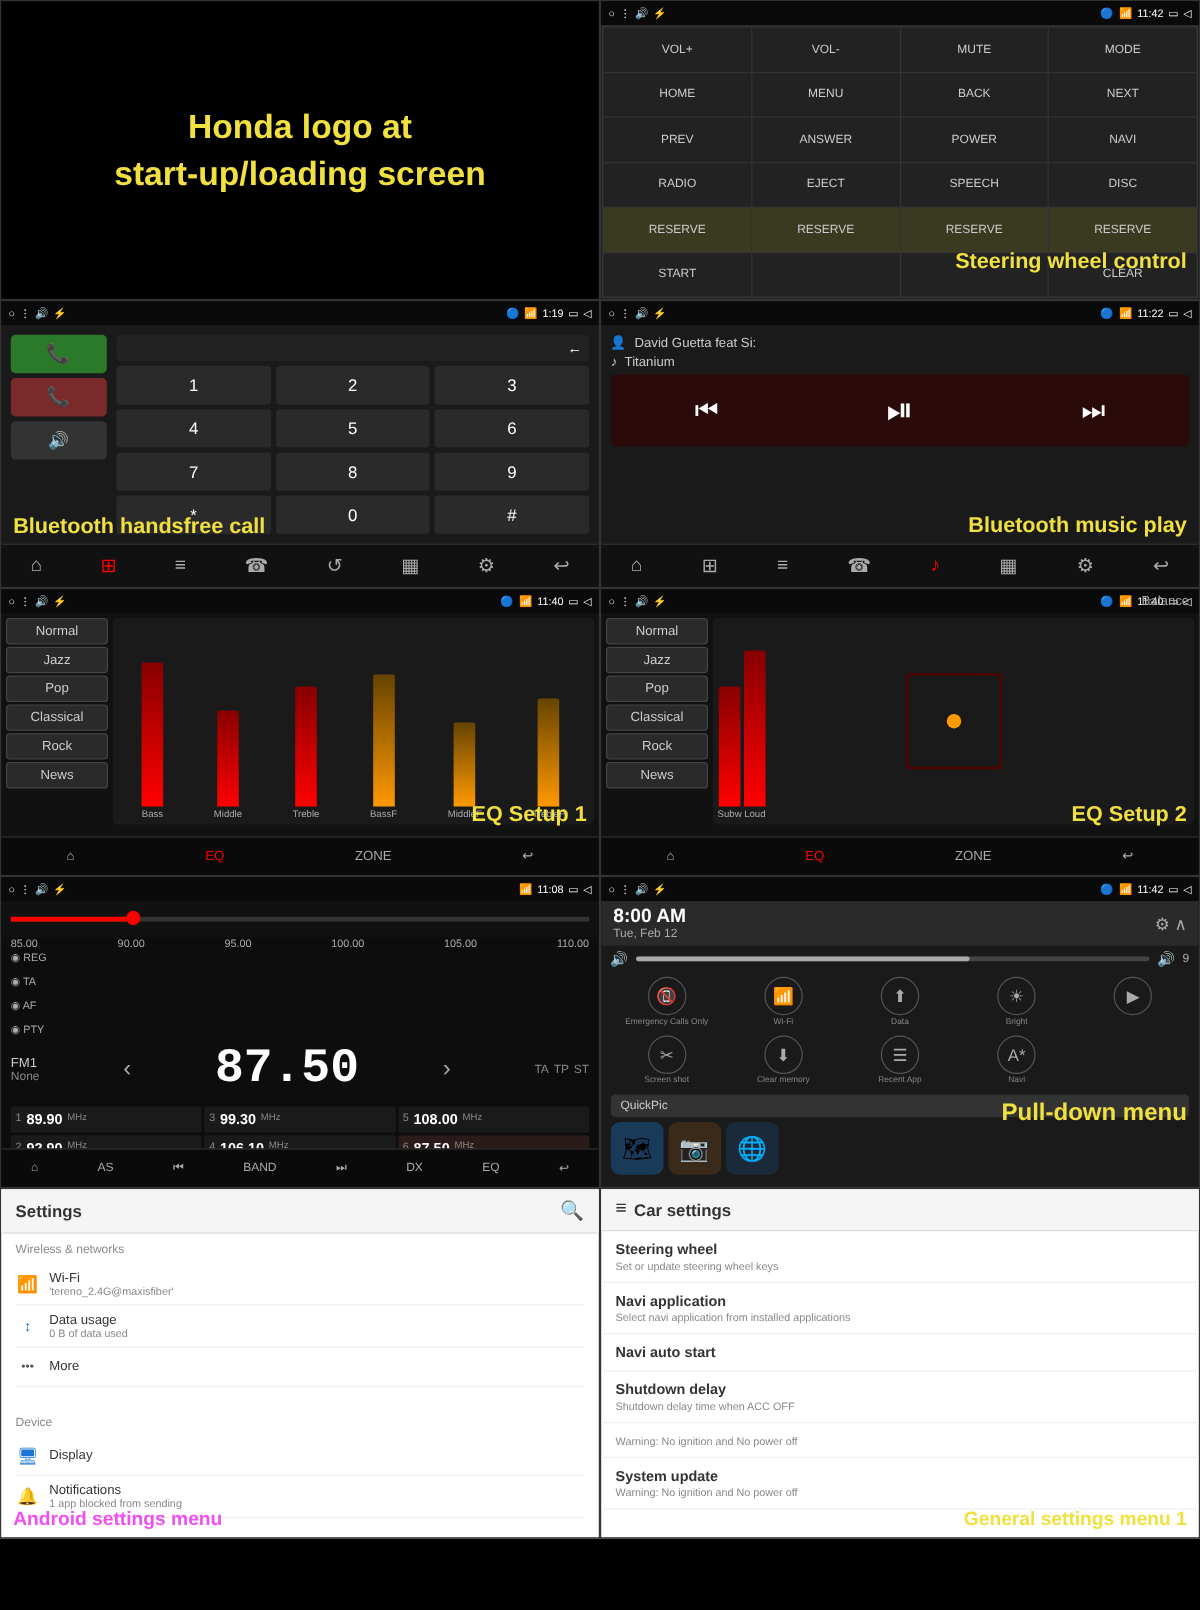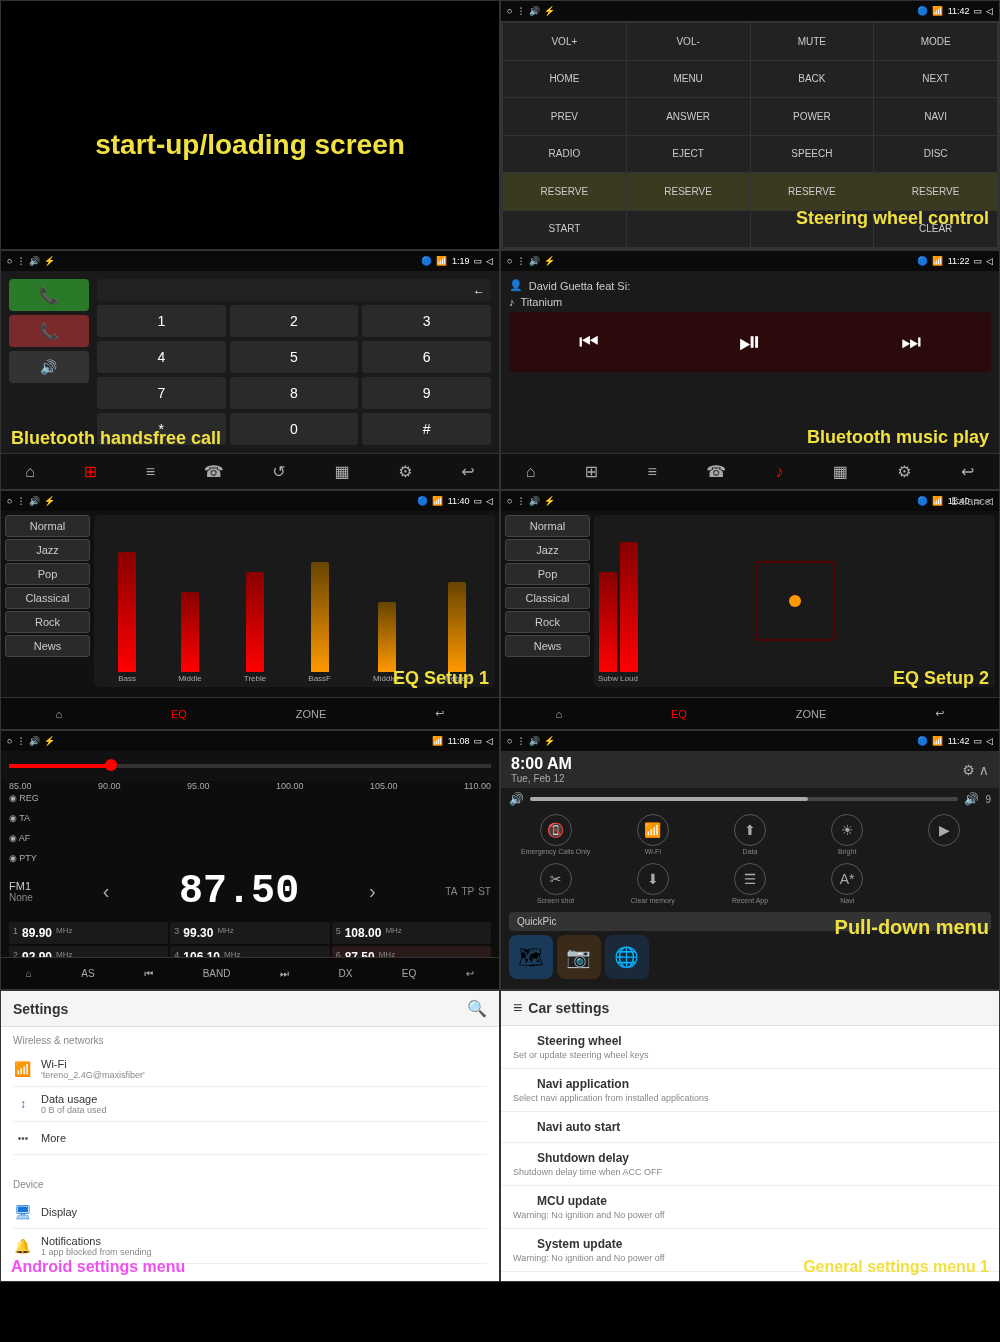--- a/index.html
+++ b/index.html
@@ -98,40 +98,40 @@
     .settings-title { font-size: 14px; color: #333; font-weight: bold; }
     .settings-body { padding: 8px 12px; }
     .settings-section-label { font-size: 10px; color: #888; margin-bottom: 6px; }
     .settings-item { display: flex; align-items: center; gap: 8px; padding: 6px 0; border-bottom: 1px solid #eee; }
     .settings-item-icon { width: 20px; height: 20px; display: flex; align-items: center; justify-content: center; font-size: 14px; color: #1976d2; }
     .settings-item-text { font-size: 11px; color: #333; }
     .settings-item-sub { font-size: 9px; color: #888; }
     .android-label { position: absolute; bottom: 5px; left: 10px; color: #f050f0; font-size: 16px; font-weight: bold; }
     .general-label { position: absolute; bottom: 5px; right: 10px; color: #f0e040; font-size: 16px; font-weight: bold; }
     .car-settings-item { padding: 8px 12px; border-bottom: 1px solid #eee; }
-    .car-settings-title { font-size: 12px; color: #333; font-weight: bold; margin-left: 24px; }
+    .car-settings-title { font-size: 12px; color: #333; font-weight: bold; }
     .car-settings-sub { font-size: 9px; color: #888; margin-top: 2px; }
     .car-header { display: flex; align-items: center; gap: 6px; padding: 8px 12px; border-bottom: 1px solid #ddd; background: #f5f5f5; }
     .car-header-icon { font-size: 16px; color: #333; }
     .car-header-title { font-size: 14px; font-weight: bold; color: #333; }
 
     .main-grid { display: grid; grid-template-columns: 500px 500px; width: 1000px; }
 
     
     .sbar { background: #0a0a0a; height: 20px; display: flex; align-items: center; justify-content: space-between; padding: 0 6px; font-size: 9px; color: #fff; }
     .sbar-icons { display: flex; gap: 4px; align-items: center; }
   </style>
 </head>
 <body>
 
 <div class="main-grid">
 
   <div class="panel panel-honda">
     <div class="honda-text">
-      <br>
+      <span>Honda logo at</span><br>
       <span>start-up/loading screen</span>
     </div>
   </div>
 
   <div class="panel panel-steering" style="position:relative;">
     <div class="sbar">
       <div class="sbar-icons">
         <span>○</span>
         <span>⋮</span>
         <span>🔊</span>
@@ -631,21 +631,20 @@
         <div class="car-settings-sub">Select navi application from installed applications</div>
       </div>
       <div class="car-settings-item">
         <div class="car-settings-title">Navi auto start</div>
       </div>
       <div class="car-settings-item">
         <div class="car-settings-title">Shutdown delay</div>
         <div class="car-settings-sub">Shutdown delay time when ACC OFF</div>
       </div>
       <div class="car-settings-item">
-        <div class="car-settings-title">MCU update</div>
         <div class="car-settings-sub">Warning: No ignition and No power off</div>
       </div>
       <div class="car-settings-item">
         <div class="car-settings-title">System update</div>
         <div class="car-settings-sub">Warning: No ignition and No power off</div>
       </div>
     </div>
     <div class="general-label">General settings menu 1</div>
   </div>
 

